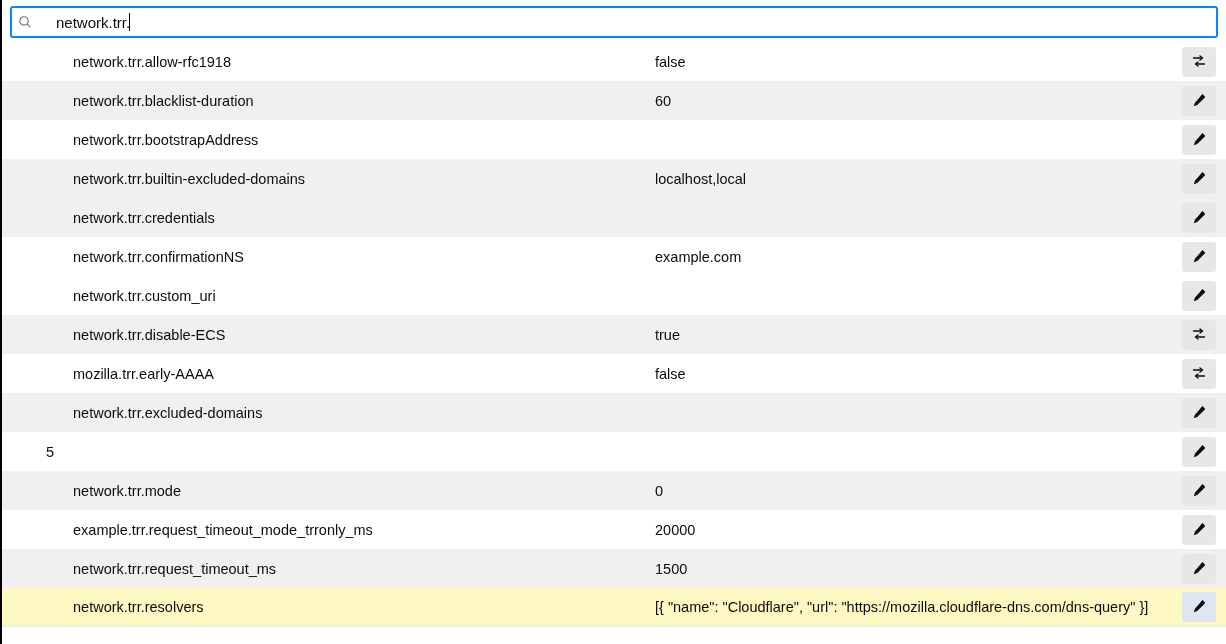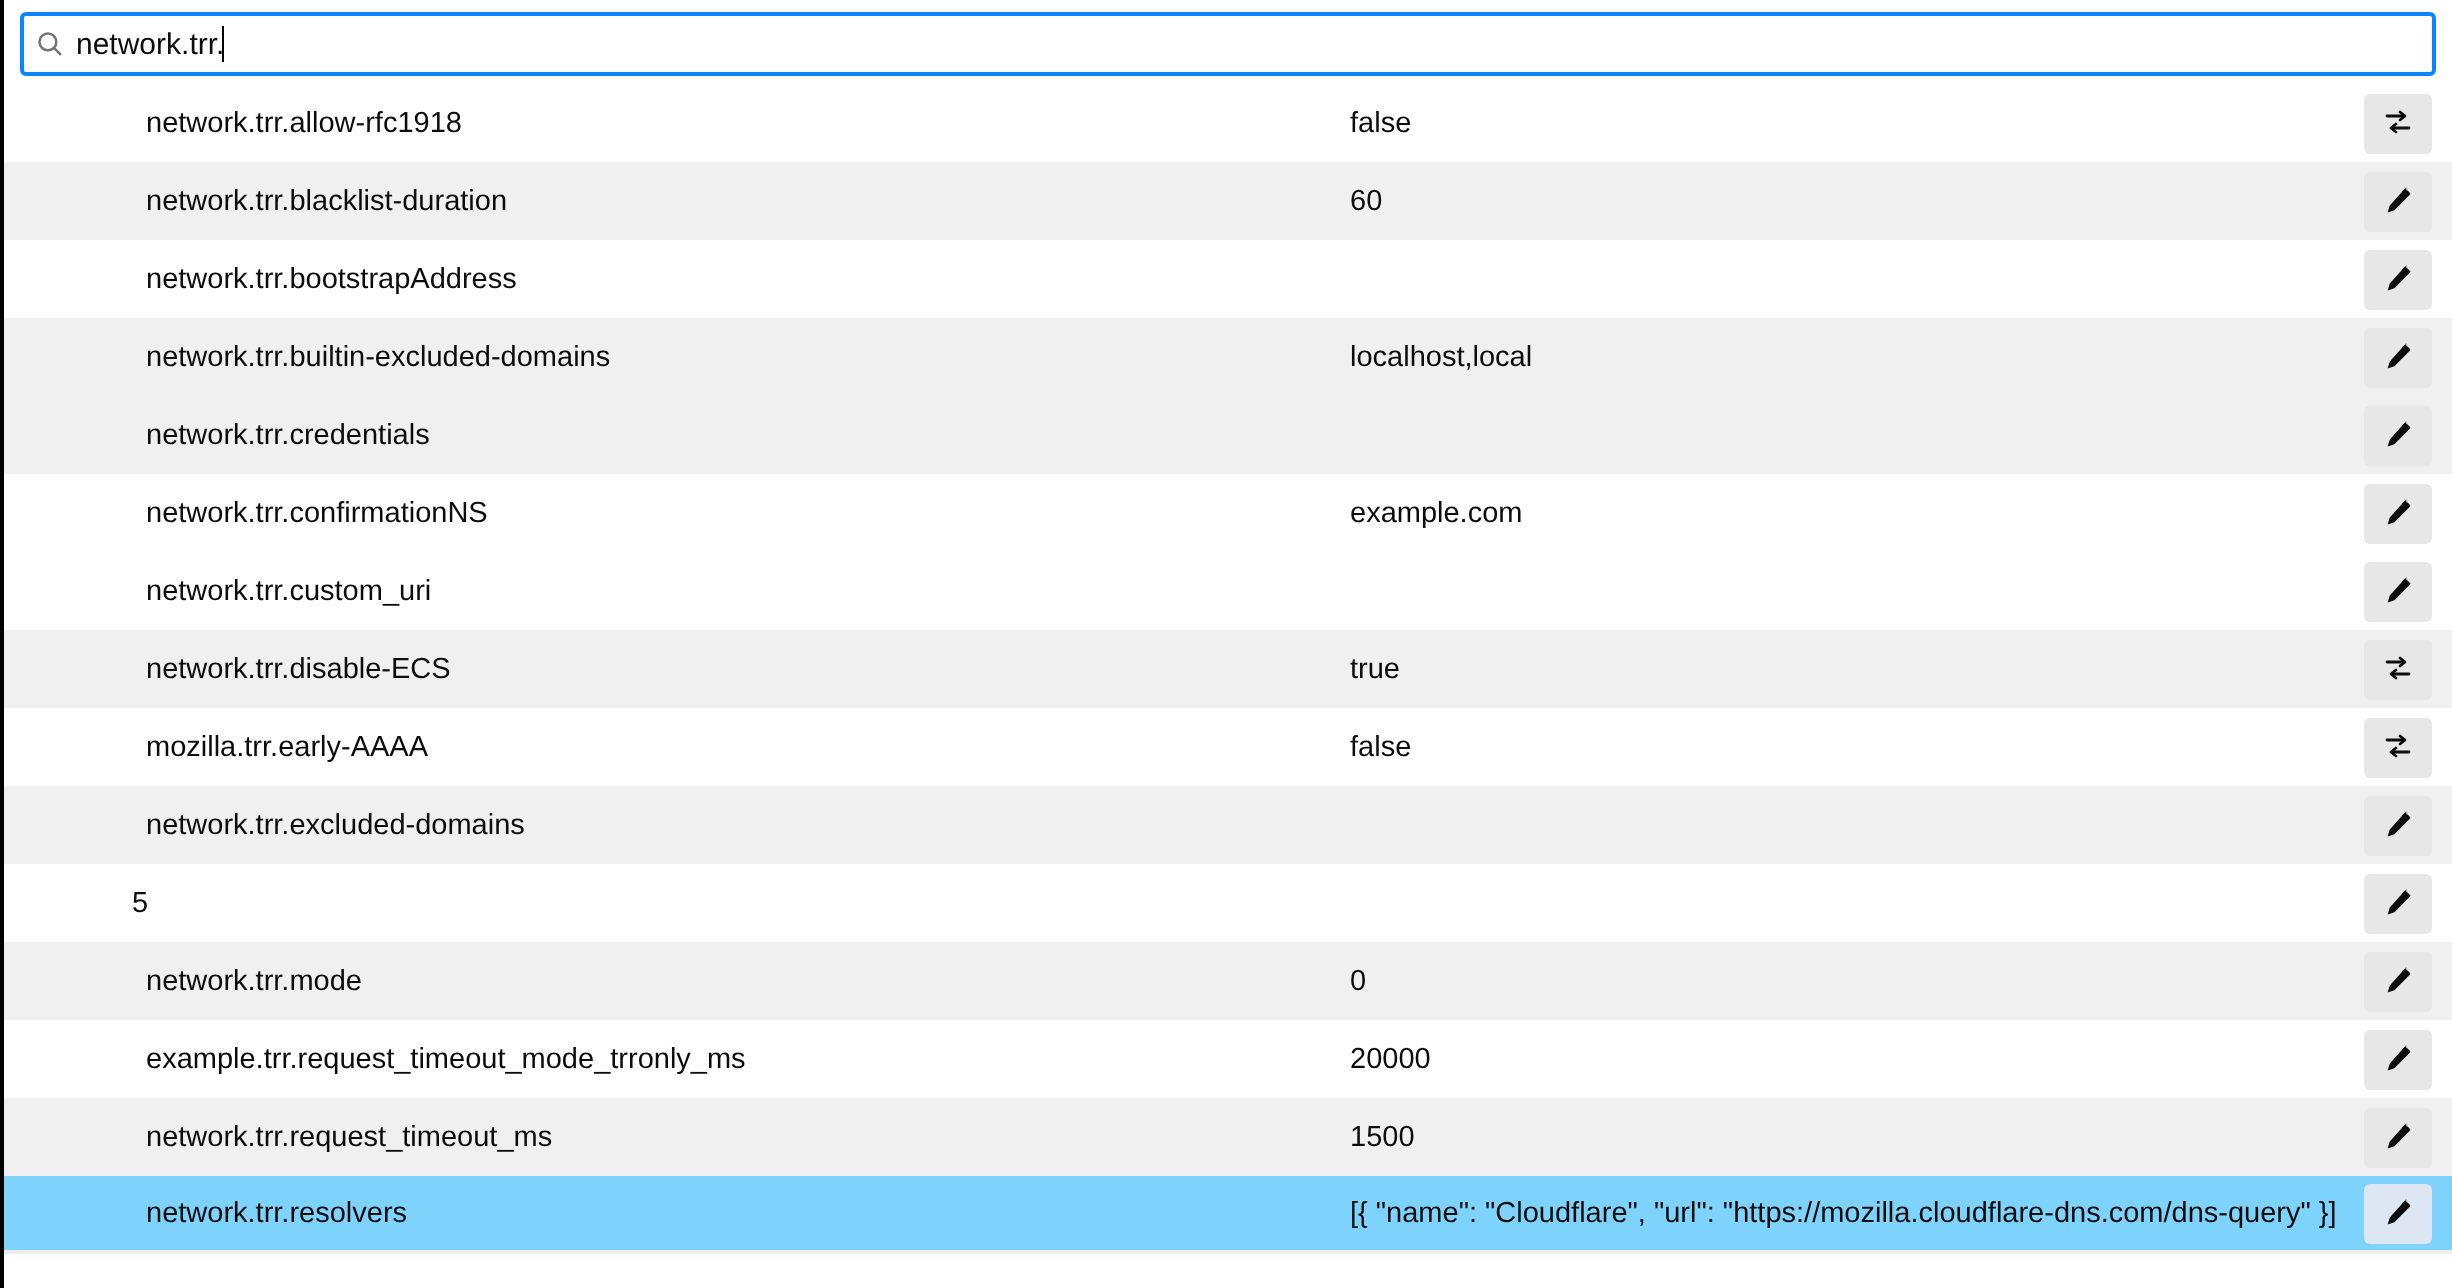--- a/index.html
+++ b/index.html
@@ -21,20 +21,21 @@
 
   
   .search-wrap {
     margin: 6px 8px 4px 8px;
     border: 2px solid #0a84ff;
     border-radius: 3px;
     height: 32px;
     display: flex;
     align-items: center;
     background: #fff;
+    gap: 18px;
   }
   .search-icon {
     width: 14px; height: 14px;
     margin-left: 6px;
     flex: 0 0 auto;
     color: #737373;
   }
   .search-input {
     flex: 1;
     border: none;
@@ -61,36 +62,35 @@
   }
   .row {
     display: flex;
     align-items: center;
     height: 39px;
     padding-left: 44px;
     padding-right: 10px;
     border-top: 1px solid rgba(0,0,0,0);
   }
   .row.alt { background: #f0f0f0; align-items: center; }
-  .row.highlight { background: #7dd3fc; }
+  .row.highlight { background: #fef9c3; }
   .row.last { border-bottom: 2px solid #ededf0; }
   .name {
     flex: 0 0 582px;
     white-space: nowrap;
     overflow: hidden;
     text-overflow: ellipsis;
     margin-left: 27px;
   }
   .value {
     flex: 1;
     white-space: nowrap;
     overflow: hidden;
     text-overflow: ellipsis;
     padding-right: 3px;
-    margin-left: 20px;
   }
   .action-btn {
     flex: 0 0 34px;
     height: 30px;
     border: none;
     border-radius: 3px;
     background: #e7e7e7;
     display: flex;
     align-items: center;
     justify-content: center;

